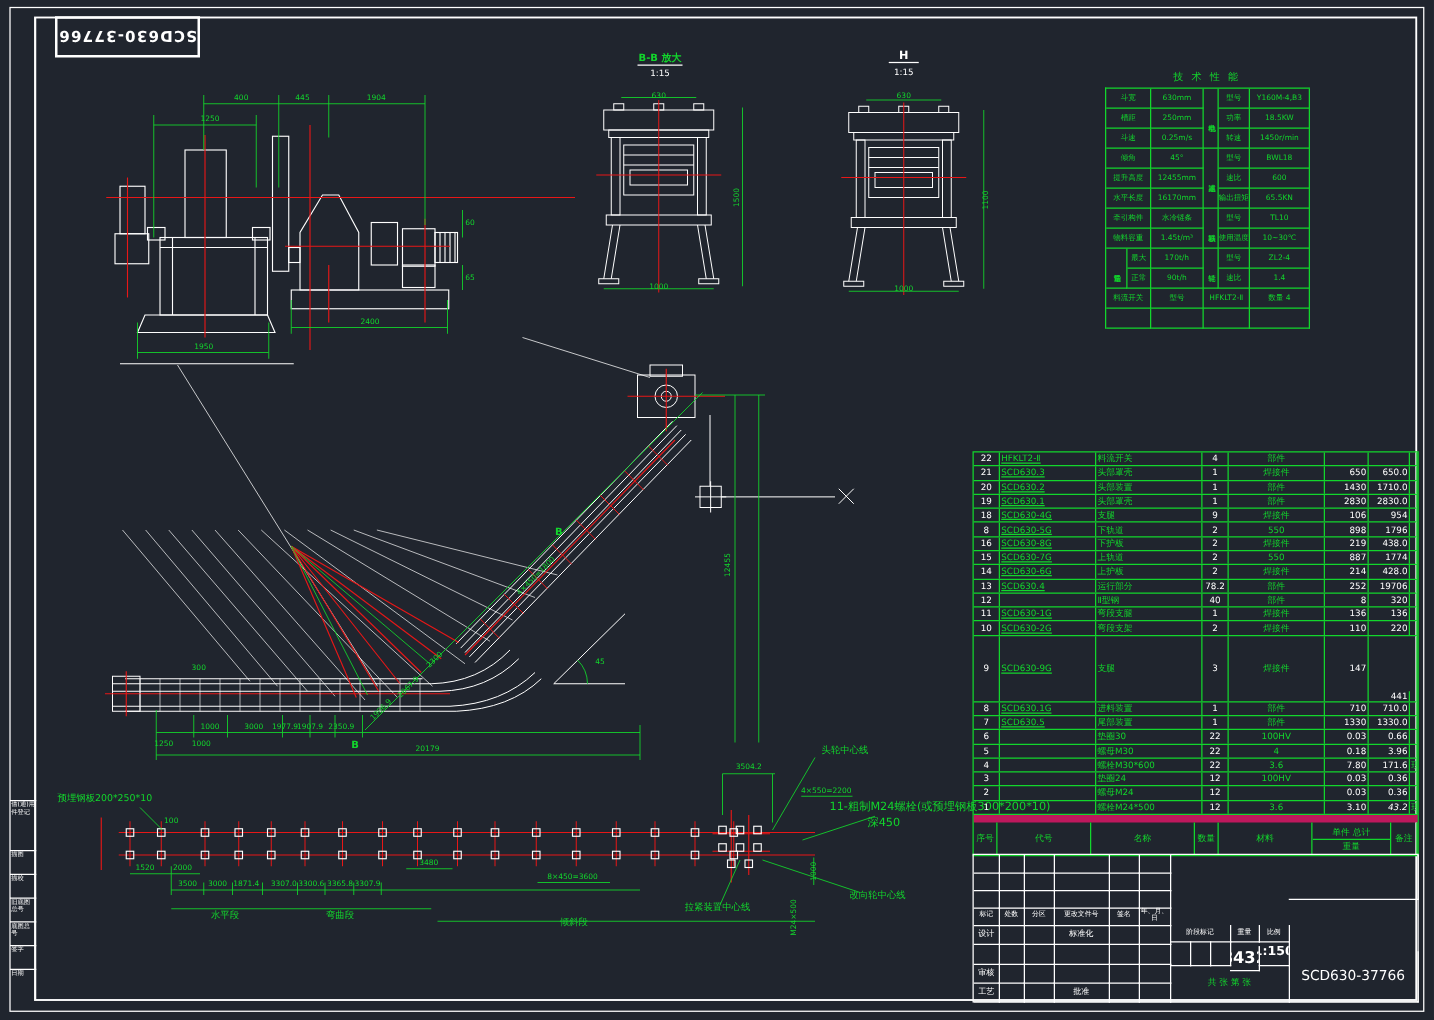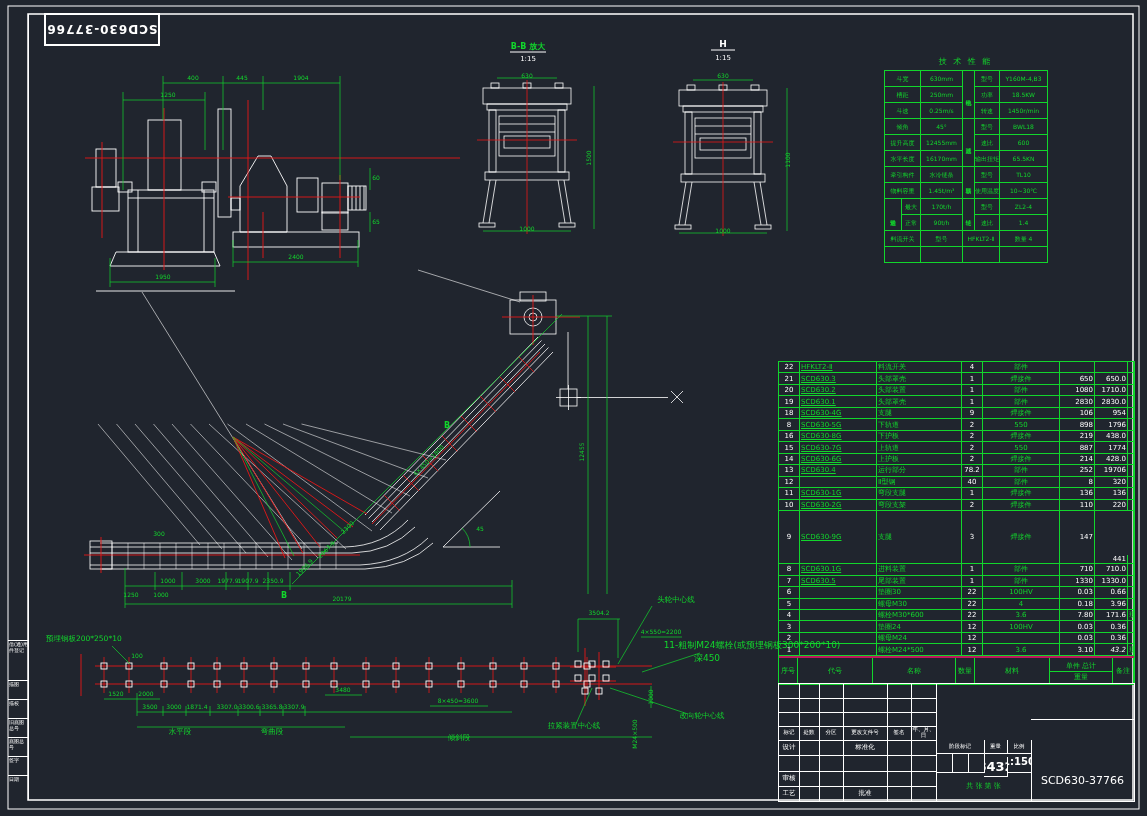--- a/index.html
+++ b/index.html
@@ -32,21 +32,21 @@
   .bomrow{flex:1;display:flex;border-bottom:1px solid #12d62c;}
   .bomrow > div{border-right:1px solid #12d62c;overflow:hidden;white-space:nowrap;
                 display:flex;align-items:center;padding:0 1px;}
   .c-num{justify-content:center;color:#fff;}
   .c-code{color:#12d62c;text-decoration:underline;}
   .c-name{color:#12d62c;}
   .c-qty{justify-content:center;color:#fff;}
   .c-mat{justify-content:center;color:#12d62c;}
   .c-w1,.c-w2{justify-content:flex-end;color:#fff;}
   .c-rem{color:#12d62c;}
-  #bomhead{height:26px;display:flex;border-top:2px solid #be185d;color:#12d62c;}
+  #bomhead{height:26px;display:flex;border-top:6px solid #be185d;color:#12d62c;}
   #bomhead > div{border-right:1px solid #12d62c;display:flex;align-items:center;
                  justify-content:center;text-align:center;overflow:hidden;}
   
   #tblock{left:778px;top:683px;width:355px;height:117px;border:1px solid #fff;font-size:6px;color:#fff;}
   #tblock .bx{position:absolute;border-right:1px solid #fff;border-bottom:1px solid #fff;
               display:flex;align-items:center;justify-content:center;text-align:center;
               overflow:hidden;line-height:1.05;}
 </style>
 </head>
 <body>
@@ -552,21 +552,21 @@
           <div class="c-w1" style="width: 32px;">650</div>
           <div class="c-w2" style="width: 30px;">650.0</div>
           <div class="c-rem" style="width: 27px; flex: 1 1 0%;"></div>
         </div>
         <div class="bomrow">
           <div class="c-num" style="width: 18px;">20</div>
           <div class="c-code" style="width: 74px;">SCD630.2</div>
           <div class="c-name" style="width: 82px;">头部装置</div>
           <div class="c-qty" style="width: 18px;">1</div>
           <div class="c-mat" style="width: 74px;">部件</div>
-          <div class="c-w1" style="width: 32px;">1080</div>
+          <div class="c-w1" style="width: 32px;">1430</div>
           <div class="c-w2" style="width: 30px;">1710.0</div>
           <div class="c-rem" style="width: 27px; flex: 1 1 0%;"></div>
         </div>
         <div class="bomrow">
           <div class="c-num" style="width: 18px;">19</div>
           <div class="c-code" style="width: 74px;">SCD630.1</div>
           <div class="c-name" style="width: 82px;">头部罩壳</div>
           <div class="c-qty" style="width: 18px;">1</div>
           <div class="c-mat" style="width: 74px;">部件</div>
           <div class="c-w1" style="width: 32px;">2830</div>

